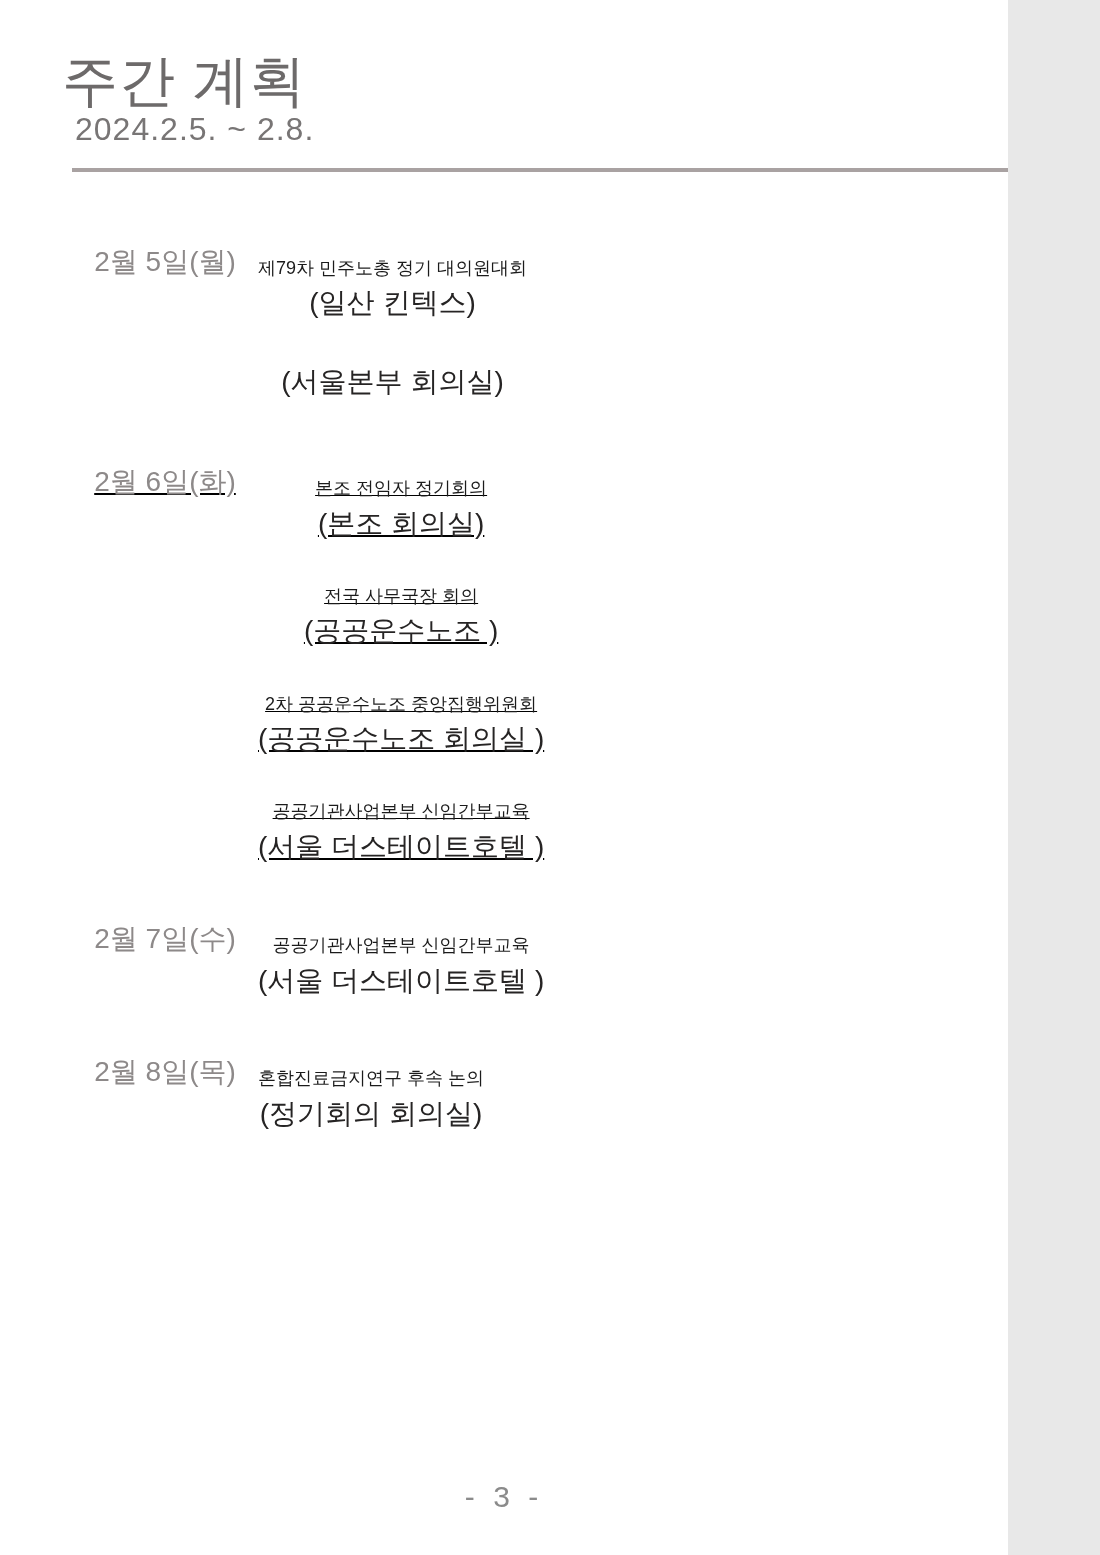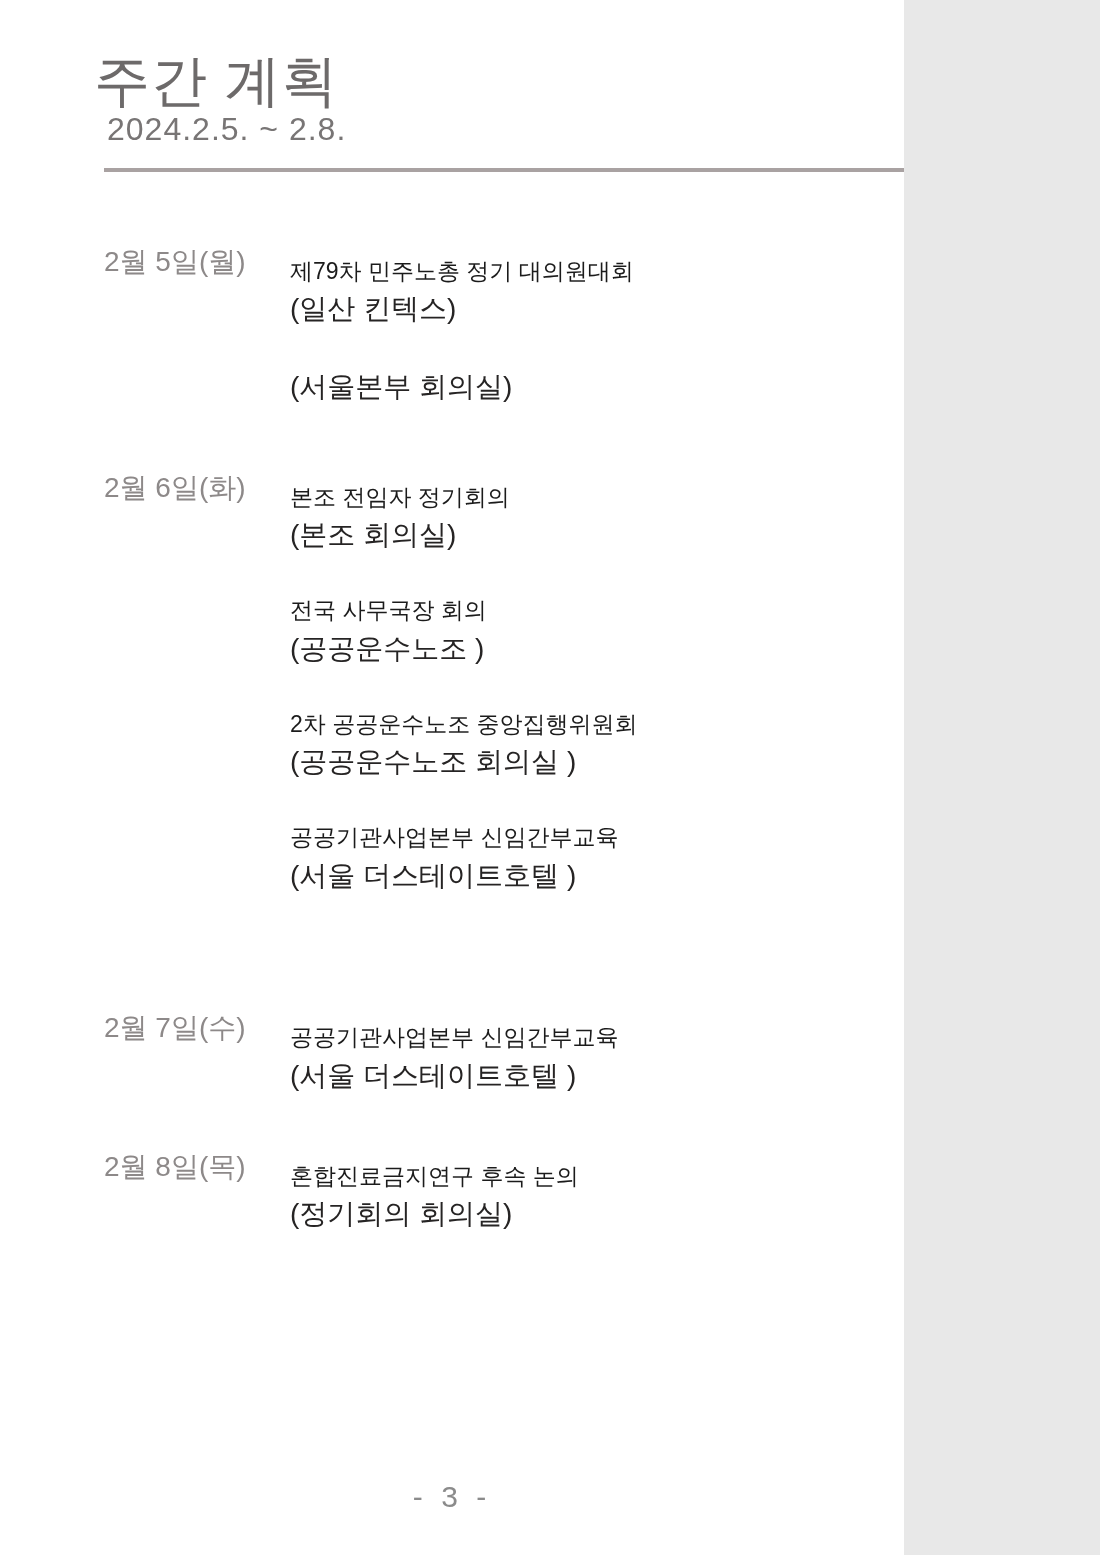--- a/index.html
+++ b/index.html
@@ -16,25 +16,24 @@
   html, body {
     margin: 0;
     padding: 0;
     background: #e8e8e8;
   }
   body {
     font-family: "Liberation Sans", "DejaVu Sans", sans-serif;
   }
   .page {
     position: relative;
-    width: 904px;
+    width: 1008px;
     height: 1555px;
     background: var(--background);
     overflow: hidden;
-    padding-left: 32px;
   }
   header.doc-header {
     padding: 52px 0 0 62px;
   }
   h1.doc-title {
     margin: 0;
     font-size: 56px;
     line-height: 1.05;
     font-weight: 500;
     color: var(--title);
@@ -51,36 +50,37 @@
     width: 961px;
     height: 4px;
     background: var(--divider);
   }
   main.schedule {
     margin: 74px 0 0 72px;
   }
   .day-row {
     display: flex;
     align-items: flex-start;
+    text-align: center;
   }
   .day-row:nth-child(1) { margin-bottom: 68px; }
-  .day-row:nth-child(2) { margin-bottom: 120px; }
+  .day-row:nth-child(2) { margin-bottom: 60px; text-decoration: underline; }
   .day-row:nth-child(3) { margin-bottom: 59px; }
   .day-label {
     flex: 0 0 186px;
     font-size: 28px;
     line-height: 1.15;
     color: var(--day-label);
   }
   .events {
     padding-top: 12px;
   }
   .event + .event { margin-top: 46px; }
   .event-title {
-    font-size: 23px;
+    font-size: 18px;
     line-height: 1.15;
     font-weight: 500;
     color: var(--event-title);
   }
   .event-location {
     margin-top: 9px;
     font-size: 28px;
     line-height: 1.15;
     color: var(--event-location);
   }

